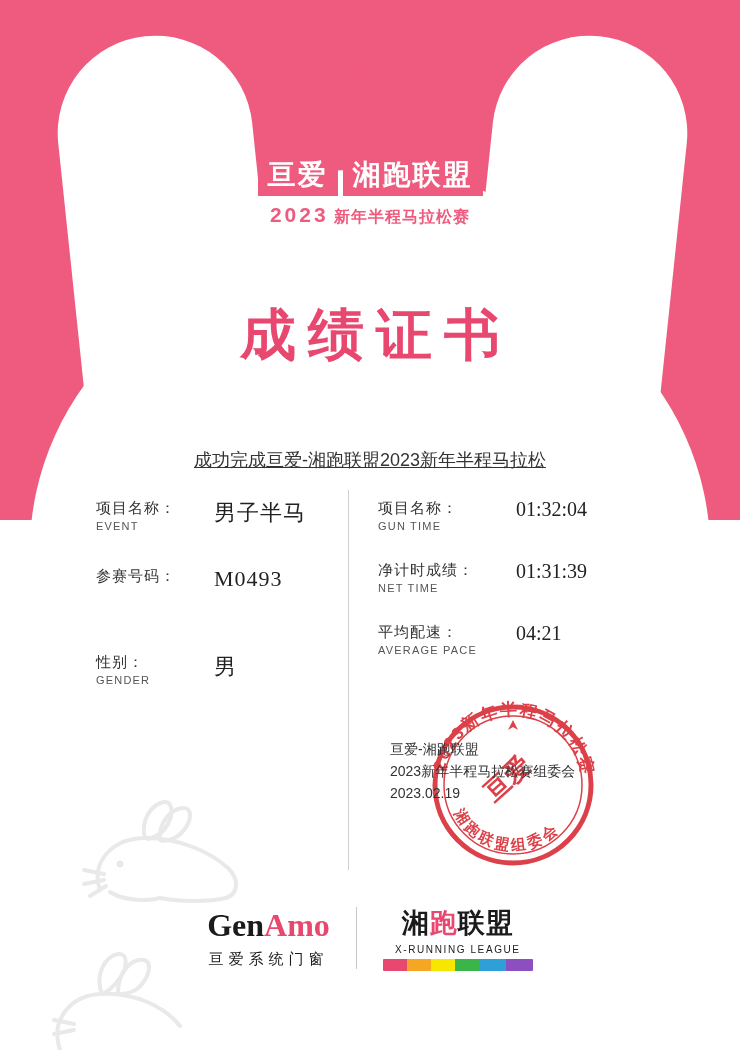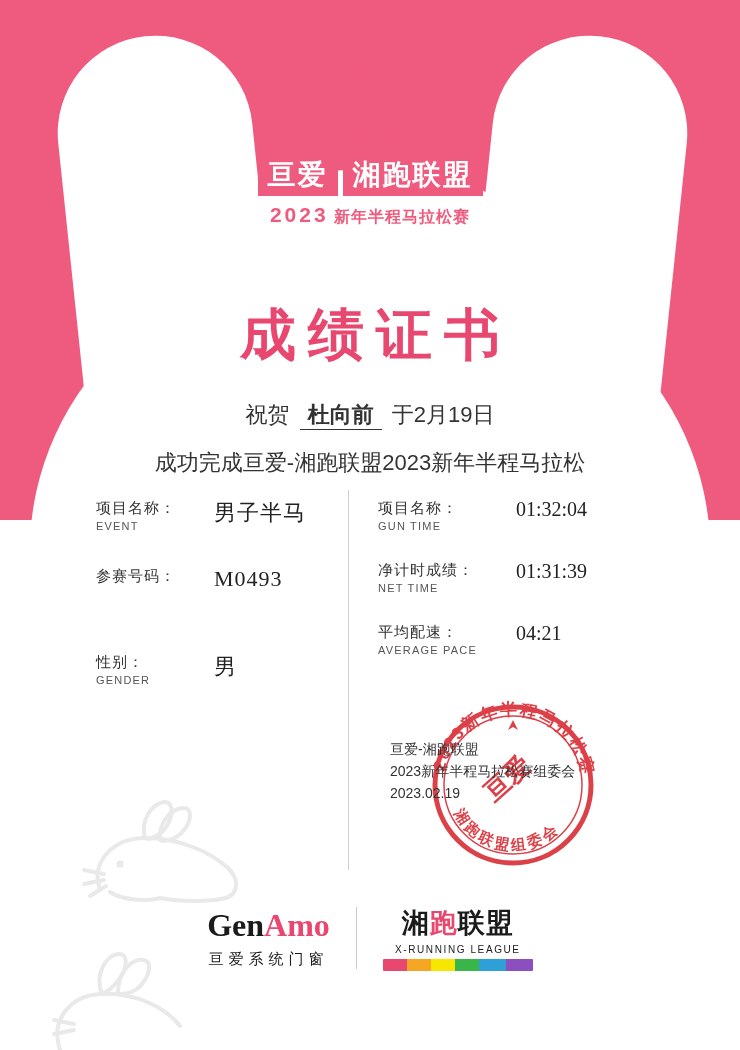--- a/index.html
+++ b/index.html
@@ -161,22 +161,23 @@
   .line1 .name {
     border-bottom: 1.5px solid #333;
     padding: 0 8px 2px;
     margin: 0 4px;
     font-weight: bold;
   }
   .line2 {
     position: absolute;
     left: 0; right: 0; top: 448px;
     text-align: center;
-    font-size: 22px;
+    font-size: 18px;
     color: #333;
+    text-decoration: underline;
   }
 
   
   .divider {
     position: absolute;
     left: 348px;
     top: 490px;
     width: 1px;
     height: 380px;
     background: #cfcfcf;
@@ -362,25 +363,20 @@
         <div class="part second">湘跑联盟</div>
       </div>
       <div class="logo-sub">
         <span class="yr">2023</span>
         <span>新年半程马拉松赛</span>
       </div>
     </div>
 
     <div class="cert-title">成绩证书</div>
 
-    <div class="line1">
-      <span>祝贺</span>
-      <span class="name">杜向前</span>
-      <span>于2月19日</span>
-    </div>
     <div class="line2">成功完成亘爱-湘跑联盟2023新年半程马拉松</div>
 
     <div class="divider"></div>
 
     <div class="col-left">
       <div class="field f-event">
         <div class="lbl-cn">项目名称：</div>
         <div class="lbl-en">EVENT</div>
         <div class="val">男子半马</div>
       </div>

